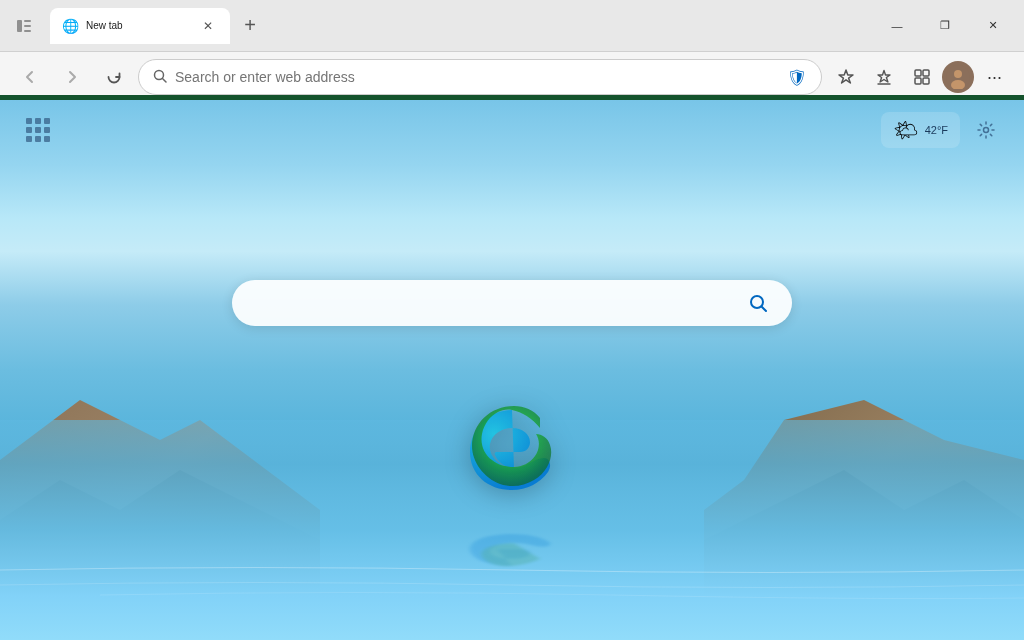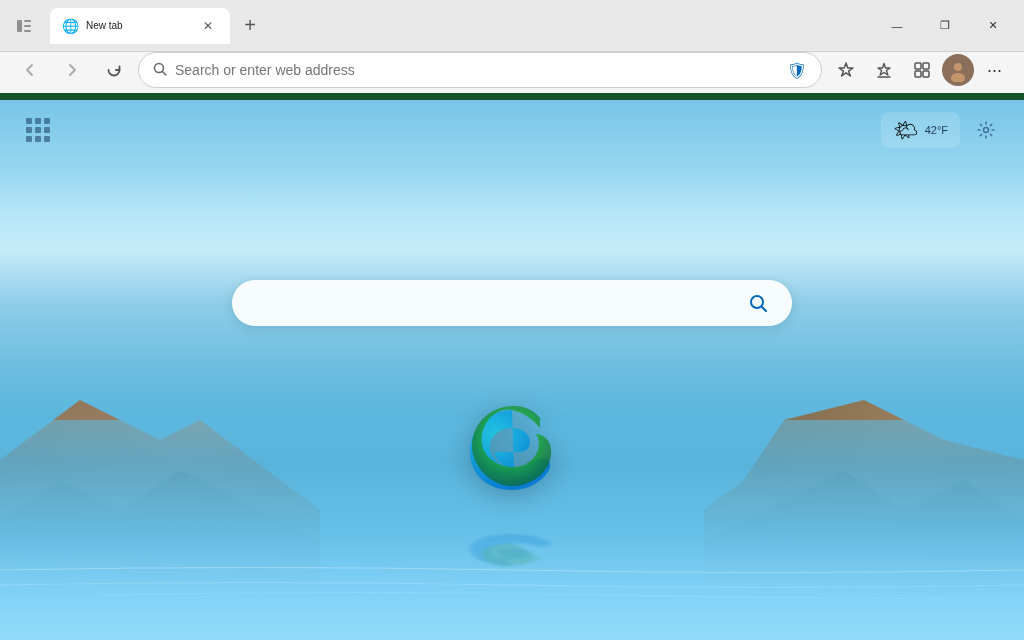--- a/index.html
+++ b/index.html
@@ -93,26 +93,26 @@
       background: transparent;
       cursor: pointer;
       font-size: 11px;
       color: #333;
       display: flex; align-items: center; justify-content: center;
     }
 
     
     .nav-bar {
       display: flex;
-      align-items: flex-start;
+      align-items: flex-end;
       background: #f5f5f5;
       height: 48px;
       padding: 0 12px;
       gap: 6px;
-      border-bottom: 7px solid #14532d;
+      border-bottom: 5px solid #14532d;
     }
     .nav-btn {
       width: 36px; height: 36px;
       border-radius: 4px;
       border: none;
       background: transparent;
       cursor: pointer;
       display: flex; align-items: center; justify-content: center;
       font-size: 16px;
       color: #333;

